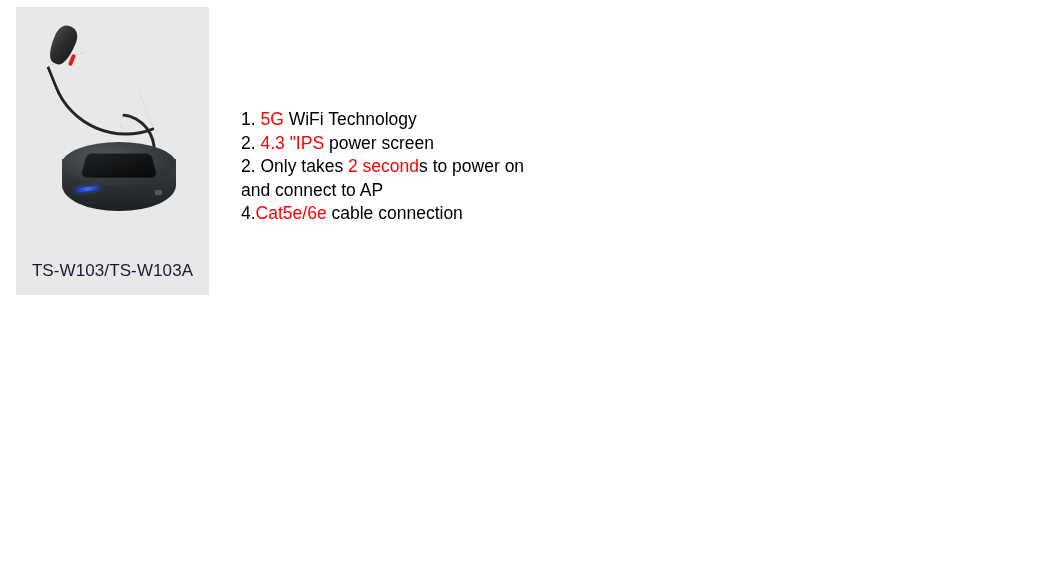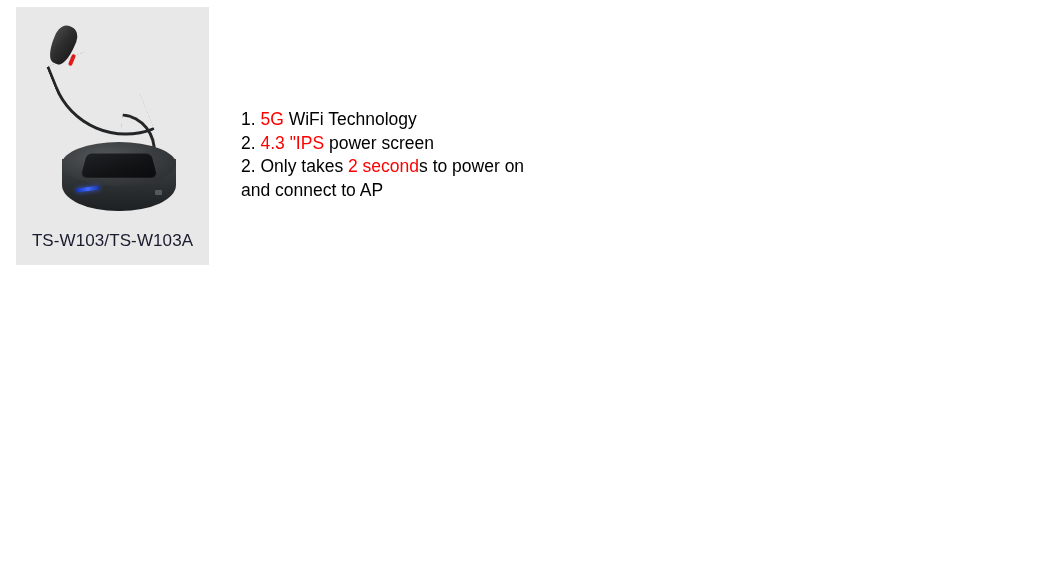--- a/index.html
+++ b/index.html
@@ -29,21 +29,21 @@
   .cell-tr { left: 528px; top: 0;   width: 528px; height: 285px; }
   .cell-bl { left: 0;   top: 285px; width: 528px; height: 285px; }
   .cell-br { left: 528px; top: 285px; width: 528px; height: 285px; }
 
   
   .panel {
     position: absolute;
     background: #e8e8e8;
     box-sizing: border-box;
   }
-  .panel-tl { left: 16px;  top: 7px;   width: 193px; height: 258px; padding-left: 20px; }
+  .panel-tl { left: 16px;  top: 7px;   width: 193px; height: 288px; padding-left: 20px; }
 
   .stage {
     position: absolute;
     left: 0; right: 0;
     top: 0;
     bottom: 46px;
   }
   .panel-label {
     position: absolute;
     left: 0; right: 0;
@@ -175,20 +175,21 @@
         <span class="w103-screen"></span>
         <span class="w103-led"></span>
         <span class="w103-logo"></span>
       </div>
       <div class="panel-label">TS-W103/TS-W103A</div>
     </div>
     <div class="spec spec-tl">
         <p><span>1. </span><span class="hl">5G</span><span> WiFi Technology</span></p>
         <p><span>2. </span><span class="hl">4.3 "IPS</span><span> power screen</span></p>
         <p><span>2. Only takes </span><span class="hl">2 second</span><span>s to power on and connect to AP</span></p>
+        <p><span>4.</span><span class="hl">Cat5e/6e</span><span> cable connection</span></p>
       </div>
   </div>
 
   <div class="cell cell-tr">
     
     
   </div>
 
   <div class="cell cell-bl">
     

